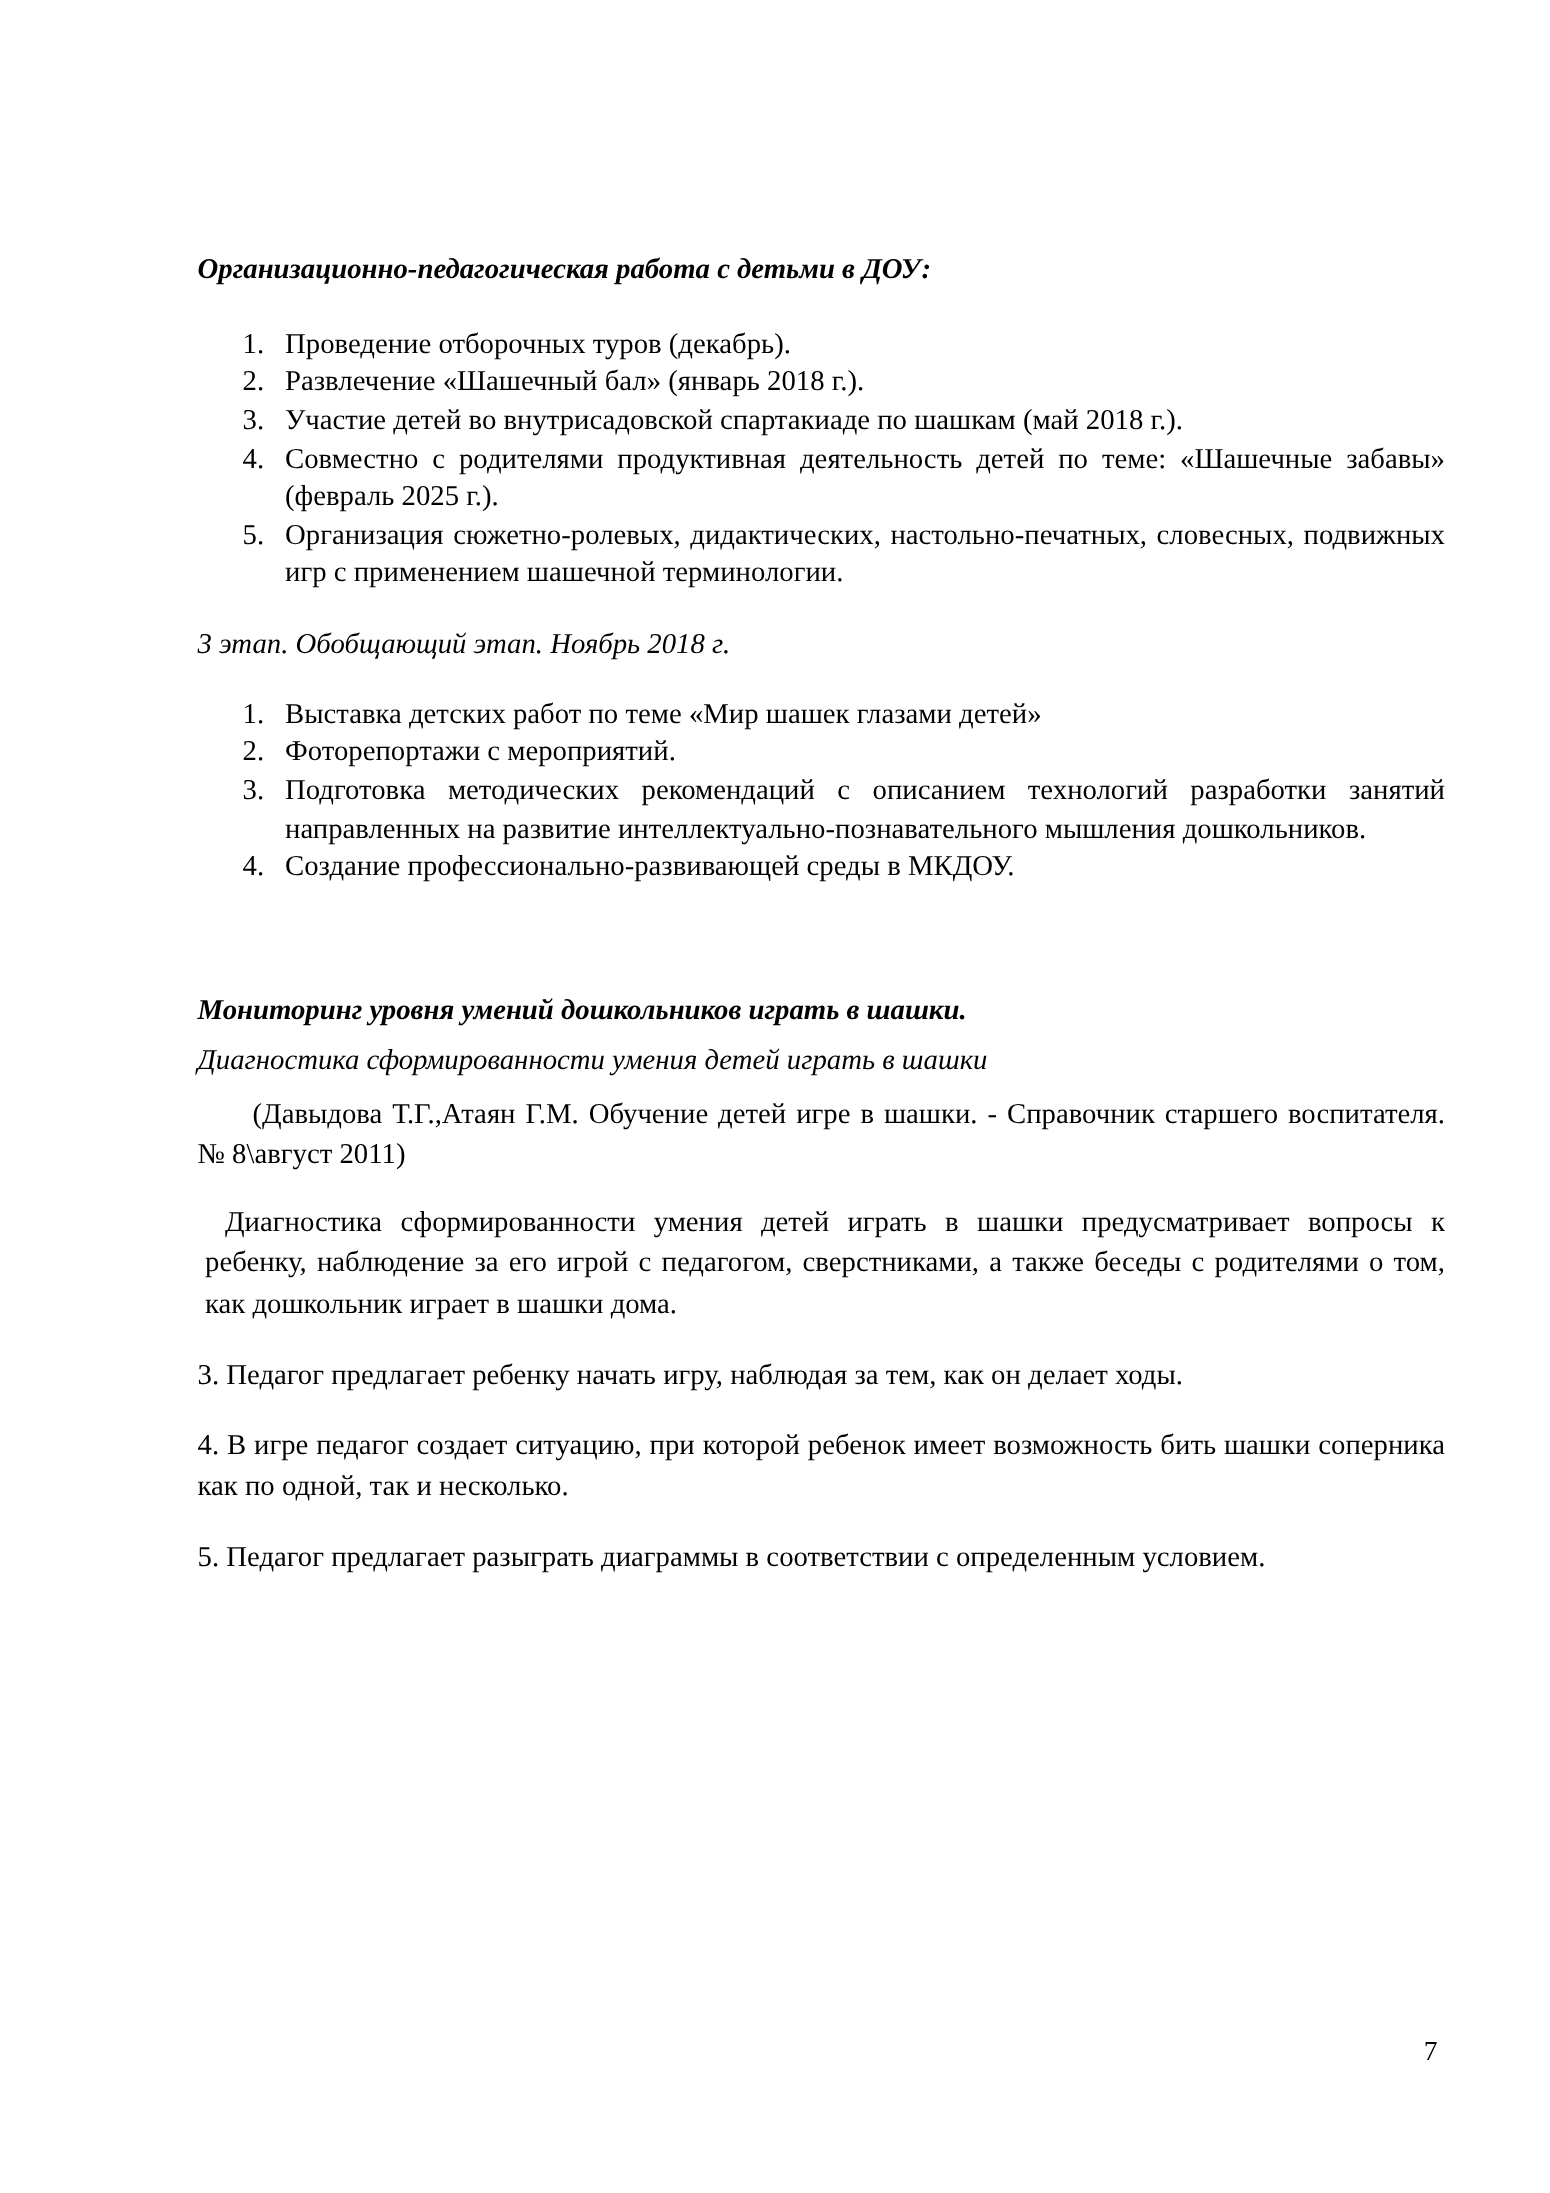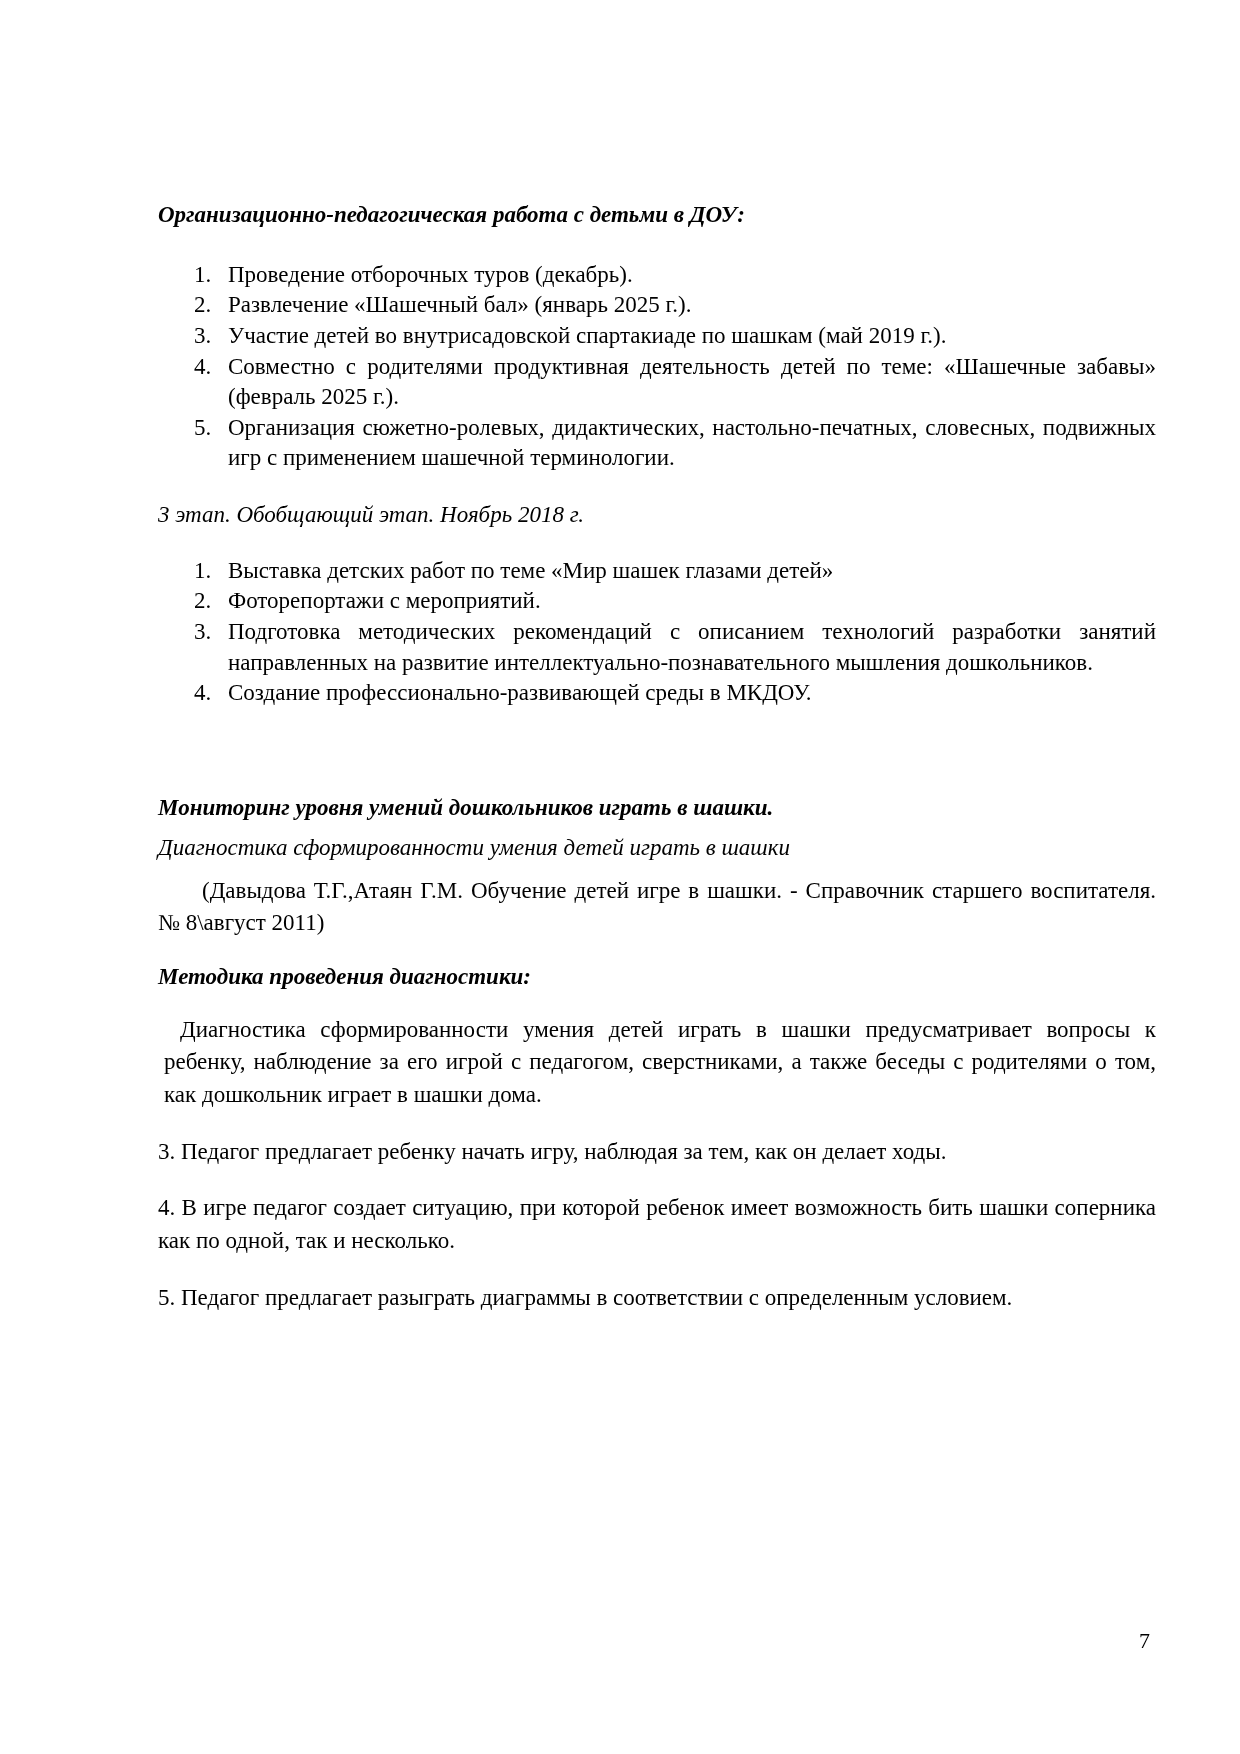--- a/index.html
+++ b/index.html
@@ -76,25 +76,25 @@
 
   <div class="h-left sp-after-h1">Организационно-педагогическая работа с детьми в ДОУ:</div>
 
   <div class="num-list">
     <div class="num-item">
       <span class="marker">1.</span>
       <span class="itext">Проведение отборочных туров (декабрь).</span>
     </div>
     <div class="num-item">
       <span class="marker">2.</span>
-      <span class="itext">Развлечение «Шашечный бал» (январь 2025 г.).</span>
+      <span class="itext">Развлечение «Шашечный бал» (январь 2018 г.).</span>
     </div>
     <div class="num-item">
       <span class="marker">3.</span>
-      <span class="itext">Участие детей  во внутрисадовской спартакиаде по шашкам  (май 2019 г.).</span>
+      <span class="itext">Участие детей  во внутрисадовской спартакиаде по шашкам  (май 2018 г.).</span>
     </div>
     <div class="num-item">
       <span class="marker">4.</span>
       <span class="itext">Совместно с родителями продуктивная деятельность детей по теме: «Шашечные забавы» (февраль  2025 г.).</span>
     </div>
     <div class="num-item">
       <span class="marker">5.</span>
       <span class="itext">Организация сюжетно-ролевых, дидактических, настольно-печатных, словесных, подвижных игр с применением шашечной терминологии.</span>
     </div>
   </div>
@@ -119,21 +119,20 @@
       <span class="itext">Создание профессионально-развивающей среды в МКДОУ.</span>
     </div>
   </div>
 
   <div class="h-left gap-monitoring">Мониторинг уровня умений дошкольников играть в шашки.</div>
 
   <div class="h-center gap-sub">Диагностика сформированности умения детей играть в шашки</div>
 
   <div class="para indent-lg gap-source">(Давыдова Т.Г.,Атаян Г.М. Обучение детей игре в шашки. - Справочник старшего воспитателя.  № 8\август 2011)</div>
 
-  <div class="h-left gap-method">Методика проведения диагностики:</div>
 
   <div class="para indent-sm gap-method-text">Диагностика сформированности умения детей играть в шашки предусматривает вопросы к ребенку, наблюдение за его игрой с педагогом, сверстниками, а также беседы с родителями о том, как дошкольник играет в шашки дома.</div>
 
 
   <div>
     <div class="note-para">3.  Педагог предлагает ребенку начать игру, наблюдая за тем, как он делает ходы.</div>
     <div class="note-para">4. В игре педагог создает ситуацию, при которой ребенок имеет возможность бить шашки соперника как по одной, так и несколько.</div>
     <div class="note-para">5. Педагог предлагает разыграть диаграммы в соответствии с определенным условием.</div>
   </div>
 

